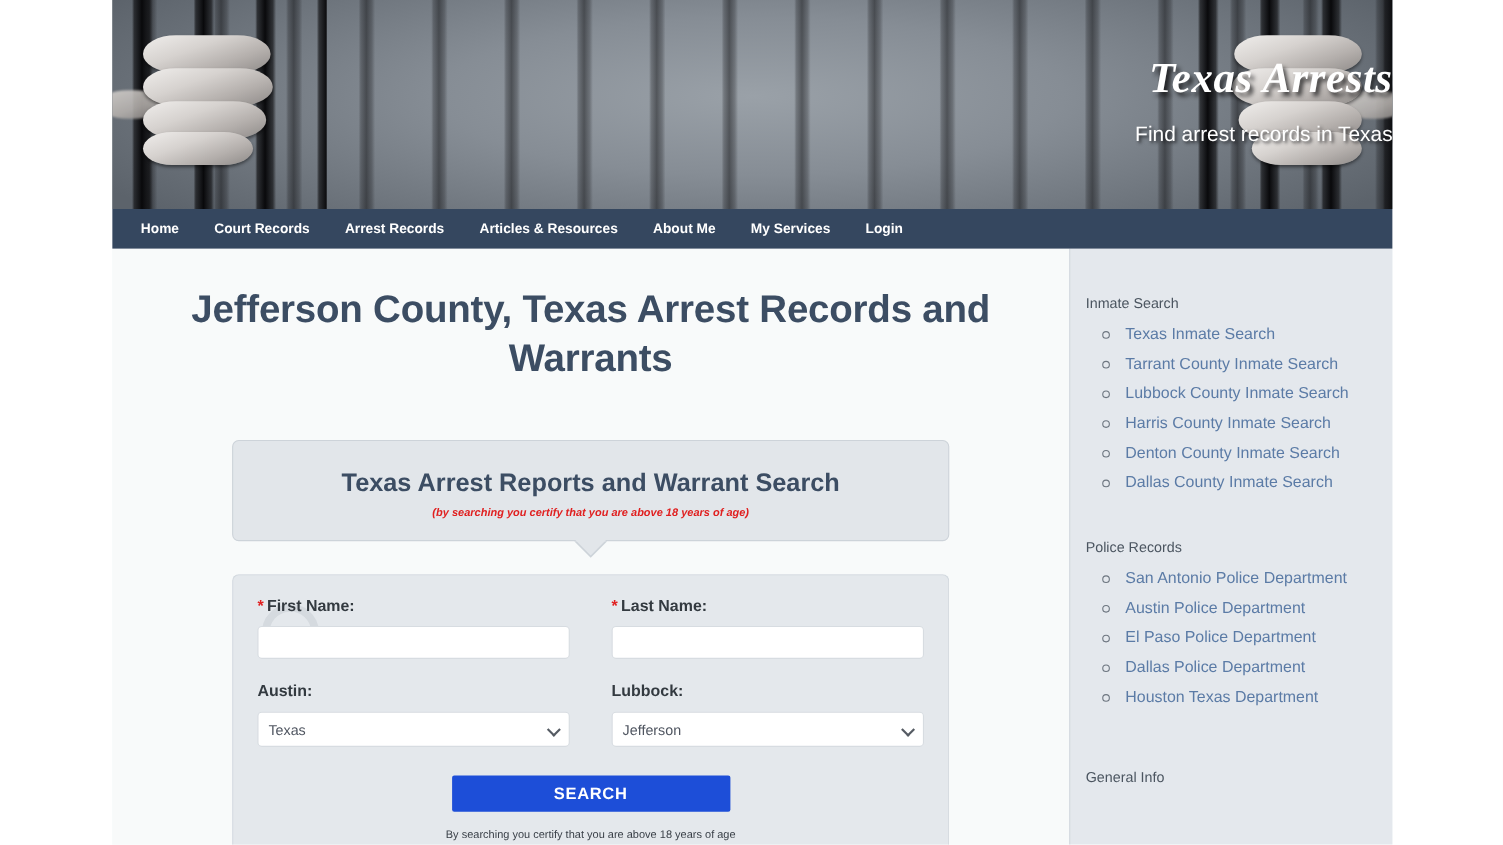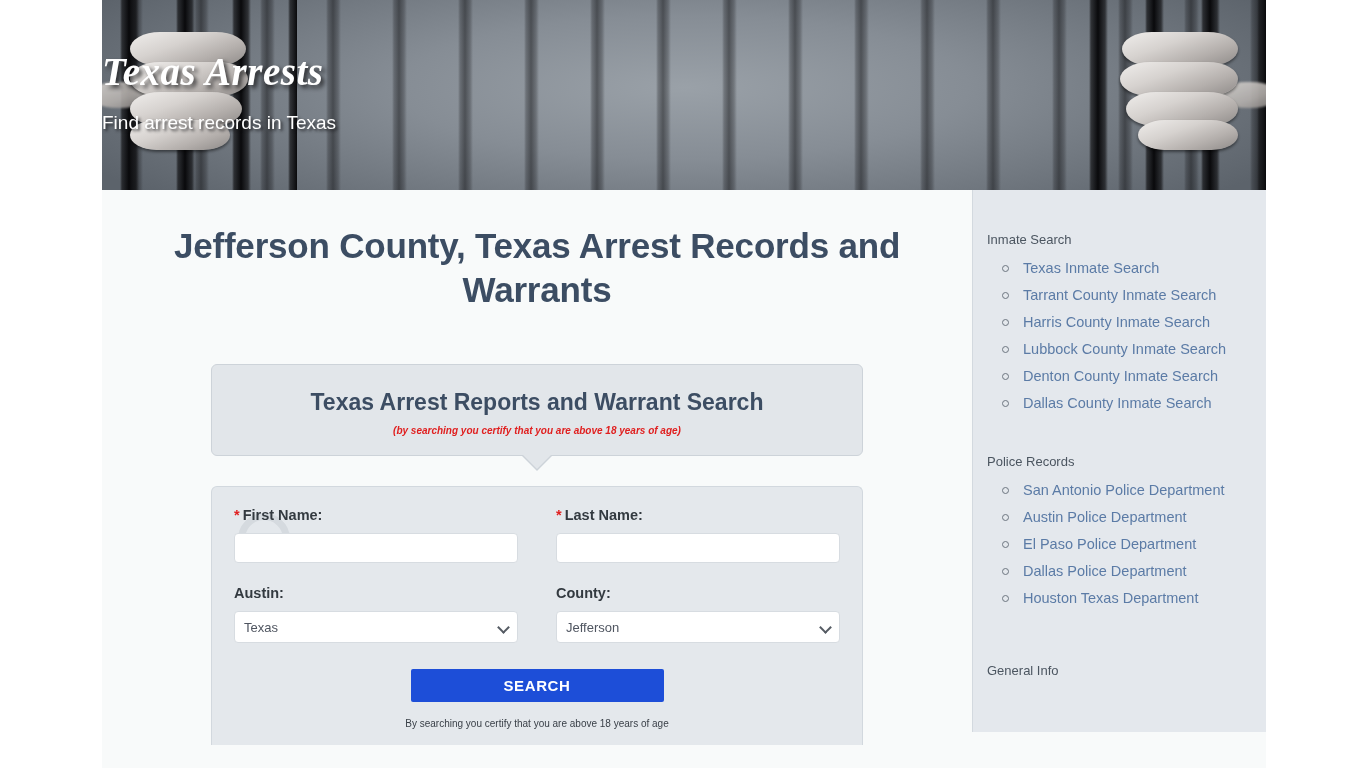--- a/index.html
+++ b/index.html
@@ -108,22 +108,22 @@
     border-radius: 26px / 13px;
     background: linear-gradient(160deg, #ddd9d5 0%, #b9b4b0 60%, #8b8785 100%);
     opacity: .85;
     filter: blur(1px);
   }
   .hand.right .knuckle { left: auto; right: 6px; }
   .hand.right .thumb { left: auto; right: -34px; }
 
   .banner-text {
     position: absolute;
-    left: 0; right: 0; top: 52px;
-    text-align: left;
+    left: 16px; right: 0; top: 52px;
+    text-align: right;
     z-index: 5;
   }
   .site-title {
     margin: 0;
     font-family: "Liberation Serif", serif;
     font-style: italic;
     font-weight: bold;
     font-size: 39px;
     line-height: 1.05;
     color: #ffffff;
@@ -424,20 +424,29 @@
         <div class="knuckle k3"></div>
         <div class="knuckle k4"></div>
       </div>
 
       <div class="banner-text">
         <h1 class="site-title">Texas Arrests</h1>
         <p class="site-tagline">Find arrest records in Texas</p>
       </div>
     </div>
 
+    <nav class="nav">
+      <a class="nav-item">Home</a>
+      <a class="nav-item">Court Records</a>
+      <a class="nav-item">Arrest Records</a>
+      <a class="nav-item">Articles &amp; Resources</a>
+      <a class="nav-item">About Me</a>
+      <a class="nav-item">My Services</a>
+      <a class="nav-item">Login</a>
+    </nav>
 
     <div class="body-wrap">
 
       <main class="content">
 
         <h2 class="page-title">Jefferson County, Texas Arrest Records and Warrants</h2>
 
         <div class="callout">
           <p class="callout-title">Texas Arrest Reports and Warrant Search</p>
           <p class="callout-sub">(by searching you certify that you are above 18 years of age)</p>
@@ -461,21 +470,21 @@
             <div class="form-col">
               <label class="field-label">Austin:</label>
               <div class="select-wrap">
                 <select class="select-input">
                   <option>Texas</option>
                 </select>
                 <span class="chev"></span>
               </div>
             </div>
             <div class="form-col">
-              <label class="field-label">County:</label>
+              <label class="field-label">Lubbock:</label>
               <div class="select-wrap">
                 <select class="select-input">
                   <option>Jefferson</option>
                 </select>
                 <span class="chev"></span>
               </div>
             </div>
           </div>
 
           <div class="search-btn-wrap">
@@ -487,22 +496,22 @@
 
       </main>
 
       <aside class="sidebar">
 
         <section class="widget">
           <h3 class="widget-title">Inmate Search</h3>
           <ul class="widget-list">
             <li><a>Texas Inmate Search</a></li>
             <li><a>Tarrant County Inmate Search</a></li>
+            <li><a>Lubbock County Inmate Search</a></li>
             <li><a>Harris County Inmate Search</a></li>
-            <li><a>Lubbock County Inmate Search</a></li>
             <li><a>Denton County Inmate Search</a></li>
             <li><a>Dallas County Inmate Search</a></li>
           </ul>
         </section>
 
         <section class="widget">
           <h3 class="widget-title">Police Records</h3>
           <ul class="widget-list">
             <li><a>San Antonio Police Department</a></li>
             <li><a>Austin Police Department</a></li>

